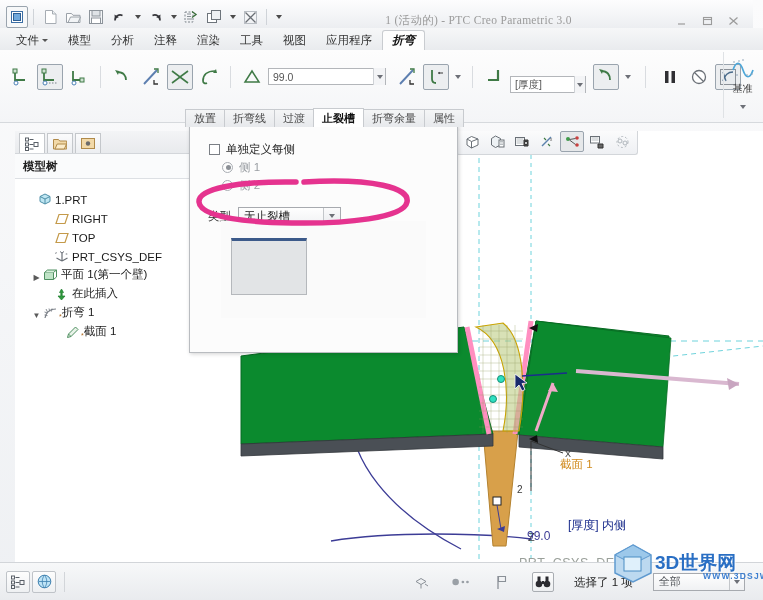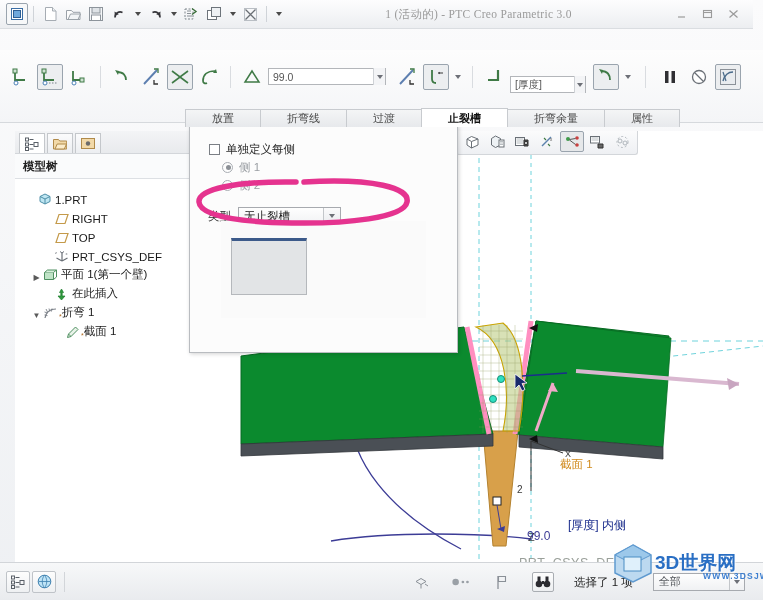--- a/index.html
+++ b/index.html
@@ -8,21 +8,21 @@
     font-family:"Liberation Sans","DejaVu Sans",sans-serif;
     font-size:11px;color:#222;background:#f0f0f0;
     -webkit-font-smoothing:antialiased;
   }
   #app{position:relative;width:763px;height:600px;overflow:hidden;
        background:linear-gradient(#fbfbfc,#eef0f3);}
 
   
   .titlebar{position:absolute;left:0;top:0;width:753px;height:28px;
     background:linear-gradient(#fdfdfe,#eceef1);
-    border-bottom:1px solid #dadde1;display:flex;align-items:center;}
+    border-bottom:1px solid #dadde1;display:flex;align-items:flex-end;}
   .qat{display:flex;align-items:center;gap:1px;padding-left:6px;}
   .qbtn{width:20px;height:20px;display:flex;align-items:center;justify-content:center;
         border:1px solid transparent;border-radius:2px;cursor:default;}
   .qbtn.framed{border:1px solid #9aa4ae;background:#f7f8f9;}
   .qsep{width:1px;height:16px;background:#cfd3d8;margin:0 4px;}
   .caret{width:0;height:0;border-left:3px solid transparent;border-right:3px solid transparent;
          border-top:4px solid #4a4a4a;margin-left:1px;}
   .title-text{flex:1;text-align:center;font-size:11.5px;color:#9a9a9a;
      letter-spacing:.3px;font-family:"Liberation Serif","DejaVu Serif",serif;}
   .wbtns{display:flex;align-items:center;gap:10px;padding-right:12px;color:#9b9b9b;}
@@ -61,21 +61,21 @@
         border-top:4px solid #6d7077;}
   .smallcar{width:12px;height:22px;display:flex;align-items:center;justify-content:center;cursor:default;}
 
   .datum-grp{position:absolute;right:2px;top:2px;width:38px;height:66px;
      border-left:1px solid #dfe2e5;display:flex;flex-direction:column;
      align-items:center;justify-content:flex-start;padding-top:3px;box-sizing:border-box;}
   .datum-lbl{font-size:10px;color:#3a3a3a;margin-top:1px;}
 
   
   .subtabs{position:absolute;left:185px;top:108px;display:flex;align-items:flex-end;z-index:40;}
-  .stab{height:17px;line-height:17px;padding:0 26px;font-size:11px;color:#4a4a4a;
+  .stab{height:17px;line-height:17px;padding:0 8px;font-size:11px;color:#4a4a4a;
      background:linear-gradient(#f4f5f6,#e7e9ec);border:1px solid #c8cbcf;border-bottom:none;
      margin-right:-1px;cursor:default;white-space:nowrap;}
   .stab.active{background:#fff;color:#111;font-weight:bold;height:18px;line-height:18px;}
 
   
   .tree-panel{position:absolute;left:15px;top:131px;width:231px;height:431px;
      background:#fff;border-right:1px solid #c6c9cd;box-sizing:border-box;}
   .tree-tabs{height:22px;display:flex;align-items:flex-end;padding-left:4px;
      background:linear-gradient(#f3f4f6,#e8eaed);border-bottom:1px solid #d3d6da;}
   .ttab{width:24px;height:19px;margin-right:2px;display:flex;align-items:center;
@@ -252,20 +252,31 @@
           </svg>
       </div>
       <div class="wbtn">
         <svg width="11" height="10" viewBox="0 0 11 10">
             <path d="M1.5 1.5l8 7M9.5 1.5l-8 7" stroke="#9b9b9b" stroke-width="1.2"></path>
           </svg>
       </div>
     </div>
   </div>
 
+  <div class="ribbon-tabs">
+    <div class="rtab"><span>文件</span><span class="fcaret"></span></div>
+    <div class="rtab">模型</div>
+    <div class="rtab">分析</div>
+    <div class="rtab">注释</div>
+    <div class="rtab">渲染</div>
+    <div class="rtab">工具</div>
+    <div class="rtab">视图</div>
+    <div class="rtab">应用程序</div>
+    <div class="rtab active">折弯</div>
+  </div>
 
   <div class="ribbon">
     <div class="rrow">
 
       <div class="ricon">
         <svg width="20" height="20" viewBox="0 0 20 20">
             <path d="M4 4v9h10" fill="none" stroke="#3f7a46" stroke-width="1.8"></path>
             <rect x="2" y="2" width="4" height="4" fill="#cfe2d2" stroke="#3f7a46"></rect>
             <circle cx="5" cy="16" r="2" fill="#fff" stroke="#4a7fb5"></circle>
           </svg>
@@ -389,20 +400,37 @@
             <rect x="1.5" y="1.5" width="15" height="15" fill="#e9ecef" stroke="#8b9198"></rect>
             <path d="M4 13c2-7 6-9 10-9" fill="none" stroke="#4a6b8a" stroke-width="1.4"></path>
             <path d="M4 4l3 9" stroke="#4a6b8a" stroke-width="1.2"></path>
           </svg>
       </div>
 
       <div style="width:8px;"></div>
 
     </div>
 
+    <div class="datum-grp">
+      <div class="ricon" style="width:26px;height:24px;">
+        <svg width="24" height="20" viewBox="0 0 24 20">
+          <path d="M2 12c3-9 7-9 10 0s7 9 10 0" fill="none" stroke="#4da6d8" stroke-width="1.7"></path>
+          <circle cx="3" cy="4" r="0.8" fill="#8aa0b5"></circle>
+            <circle cx="8" cy="3" r="0.8" fill="#8aa0b5"></circle>
+          <circle cx="16" cy="17" r="0.8" fill="#8aa0b5"></circle>
+            <circle cx="21" cy="16" r="0.8" fill="#8aa0b5"></circle>
+          <circle cx="12" cy="2" r="0.8" fill="#8aa0b5"></circle>
+            <circle cx="6" cy="17" r="0.8" fill="#8aa0b5"></circle>
+        </svg>
+      </div>
+      <div class="datum-lbl">基准</div>
+      <div class="smallcar">
+          <div class="dcar"></div>
+        </div>
+    </div>
   </div>
 
   <div class="subtabs">
     <div class="stab">放置</div>
     <div class="stab">折弯线</div>
     <div class="stab">过渡</div>
     <div class="stab active">止裂槽</div>
     <div class="stab">折弯余量</div>
     <div class="stab">属性</div>
   </div>

